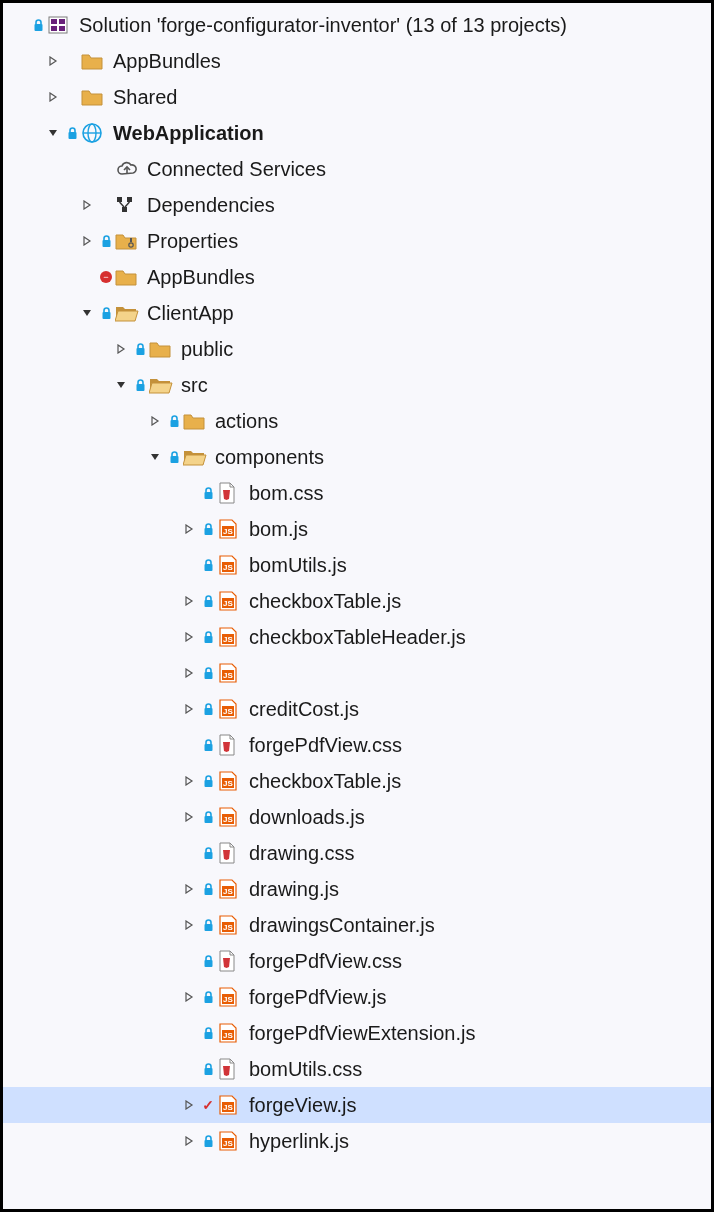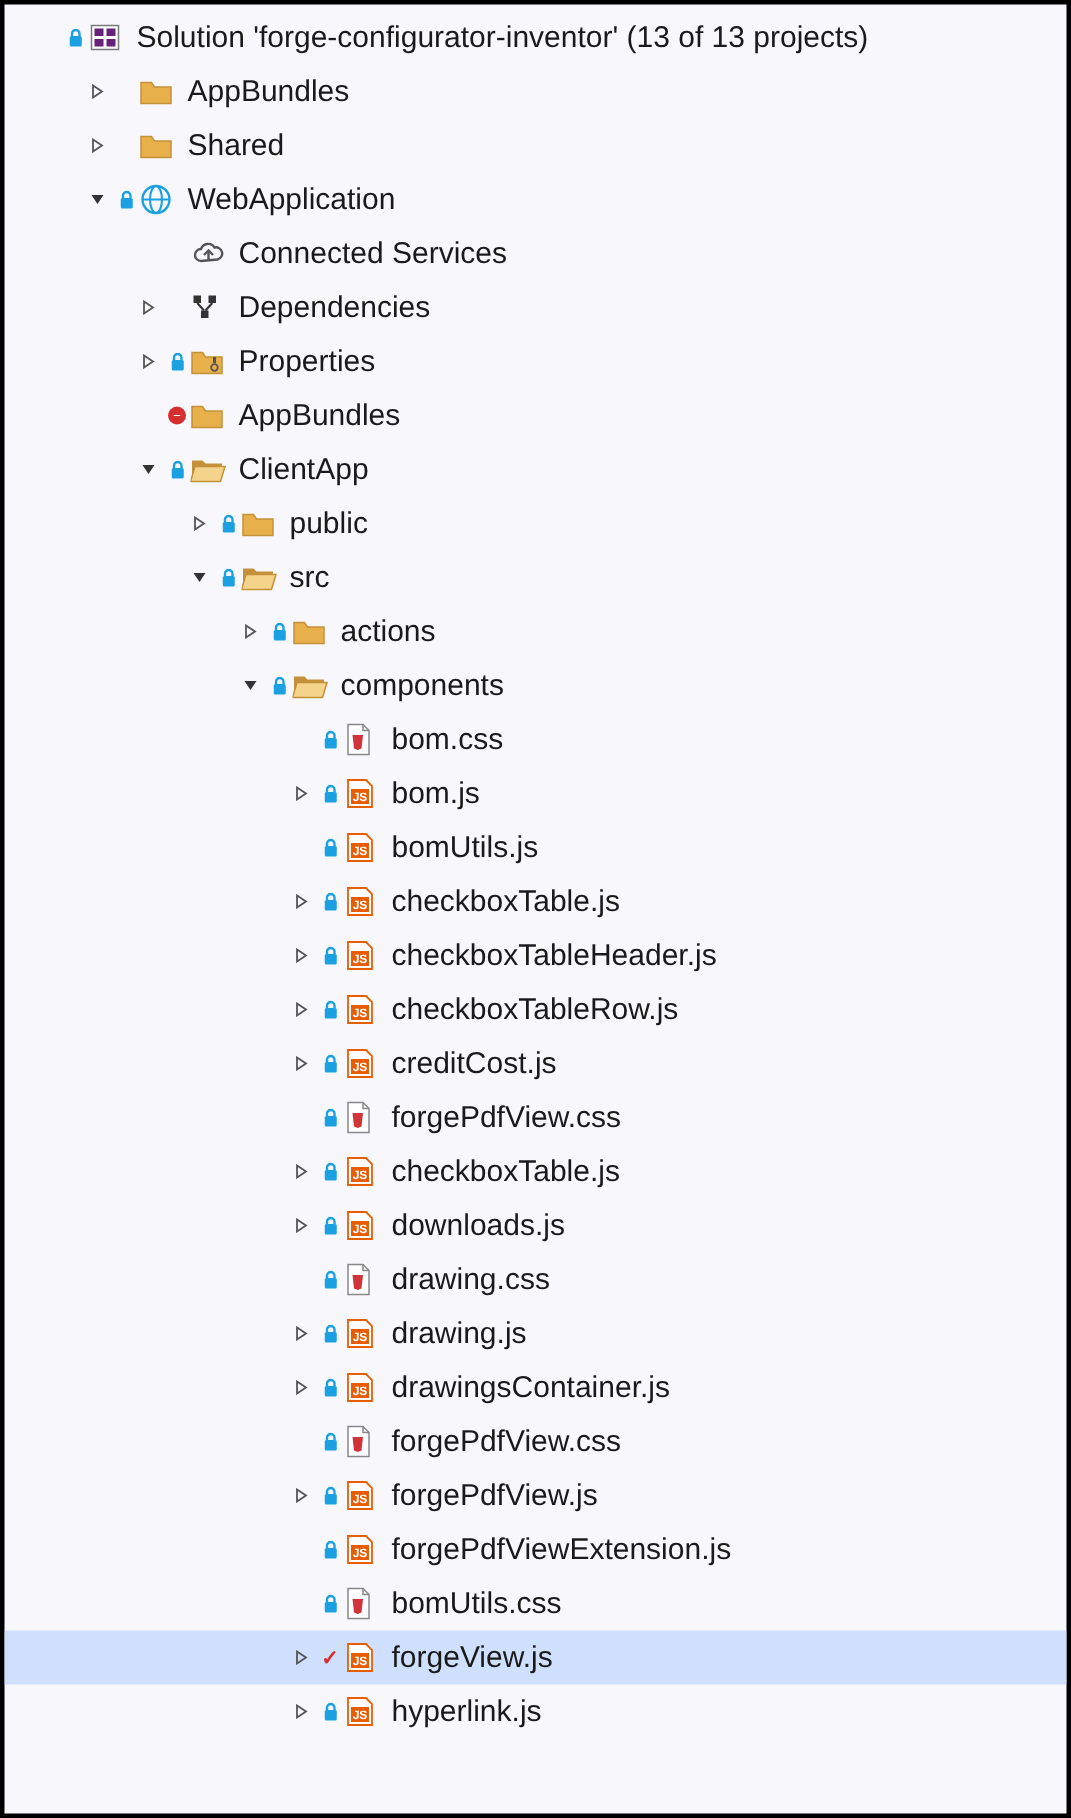--- a/index.html
+++ b/index.html
@@ -15,21 +15,21 @@
     height: 1212px;
     border: 3px solid #000;
     background: #f8f8fc;
     overflow: hidden;
     padding-top: 4px;
   }
   .row {
     display: flex;
     align-items: center;
     height: 36px;
-    padding-left: 20px;
+    padding-left: 8px;
     white-space: nowrap;
     cursor: default;
   }
   .row.selected { background: #cfe0ff; }
   .indent { display:inline-block; flex:0 0 auto; }
   .arrow {
     width: 16px; height:16px;
     display:inline-flex; align-items:center; justify-content:center;
     flex:0 0 16px; margin-right: 4px;
   }
@@ -46,21 +46,21 @@
     display:inline-flex; align-items:center; justify-content:center;
   }
   .badge .red-dot { width:12px;height:12px;border-radius:50%;background:#d62f2f;display:flex;align-items:center;justify-content:center;color:#fff;font-size:9px;line-height:1;}
   .badge .red-check { color:#d62f2f; font-size:14px; font-weight:bold; }
   .ico {
     width:24px; height:24px; flex:0 0 24px; margin-right:8px;
     display:inline-flex; align-items:center; 
   }
   .ico svg { display:block; }
   .label { flex: 0 0 auto; }
-  .bold { font-weight:400;text-align:right; }
+  .bold { font-weight:700;text-align:right; }
 </style>
 </head>
 <body>
 
 <div class="wrap" id="tree">
     <div class="row">
       <span class="indent" style="width: 0px;"></span>
       <span class="arrow blank">
         <svg width="10" height="10" viewBox="0 0 10 10">
           <path d="M2 1 L8 5 L2 9 Z" fill="none" stroke="#555" stroke-width="1.2"></path>
@@ -456,21 +456,20 @@
           <path d="M3 5 V3.5 a2.5 2.5 0 0 1 5 0 V5" fill="none" stroke="#1ba1e2" stroke-width="1.6"></path>
         </svg>
       </span>
       <span class="ico">
         <svg width="22" height="22" viewBox="0 0 22 22">
           <path d="M3 2 h12 l4 4 v14 h-16 z" fill="#fff" stroke="#e85d04" stroke-width="1.2"></path>
           <rect x="5" y="8" width="12" height="10" fill="#e85d04"></rect>
           <text x="11" y="16" font-size="8" font-family="Arial" fill="#fff" text-anchor="middle" font-weight="bold">JS</text>
         </svg>
       </span>
-      <span class="label">checkboxTableRow.js</span>
     </div>
     <div class="row">
       <span class="indent" style="width: 170px;"></span>
       <span class="arrow">
         <svg width="10" height="10" viewBox="0 0 10 10">
           <path d="M2 1 L8 5 L2 9 Z" fill="none" stroke="#555" stroke-width="1.2"></path>
         </svg>
       </span>
       <span class="lock">
         <svg width="11" height="13" viewBox="0 0 11 13">

